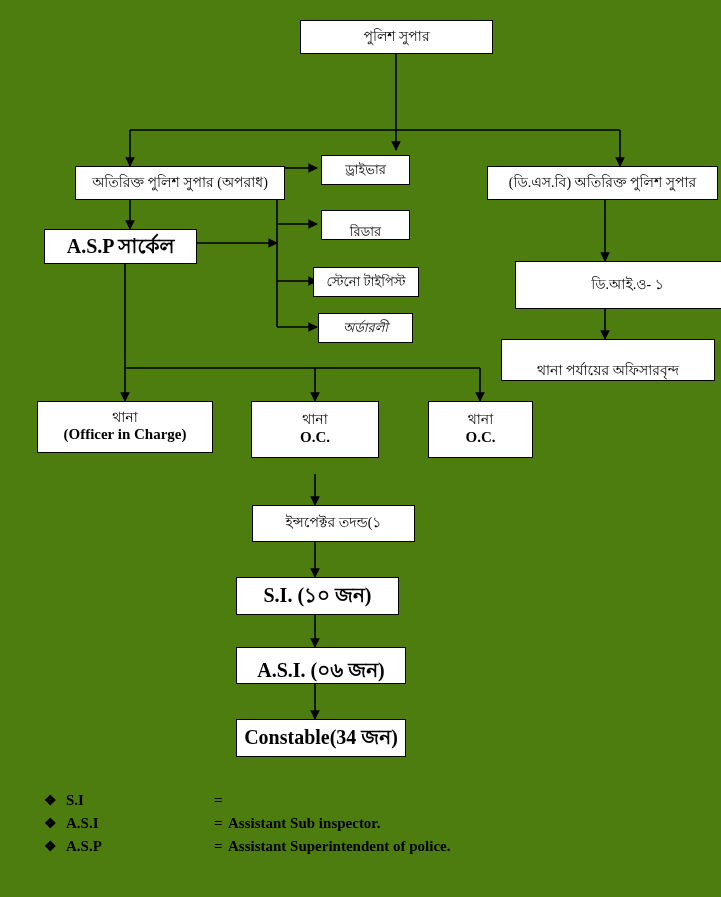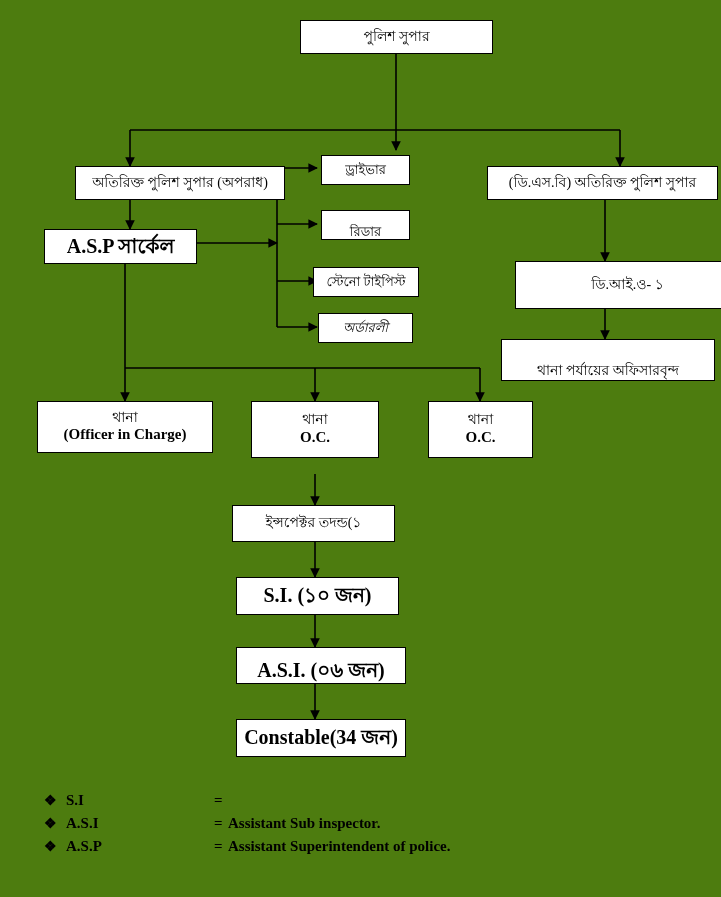--- a/index.html
+++ b/index.html
@@ -182,21 +182,21 @@
   <div class="node" style="left:251px; top:401px; width:128px; height:57px;">
     <span class="ln bn">থানা</span>
     <span class="ln en">O.C.</span>
   </div>
 
   <div class="node" style="left:428px; top:401px; width:105px; height:57px;">
     <span class="ln bn">থানা</span>
     <span class="ln en">O.C.</span>
   </div>
 
-  <div class="node" style="left:232px; top:505px; width:163px; height:37px;">
+  <div class="node" style="left:252px; top:505px; width:163px; height:37px;">
     <span class="ln bn">ইন্সপেক্টর তদন্ড(১</span>
   </div>
 
   <div class="node" style="left:236px; top:577px; width:163px; height:38px;">
     <span class="ln mix">S.I. (১০ জন)</span>
   </div>
 
   <div class="node" style="left:236px; top:647px; width:170px; height:37px;justify-content:flex-end;">
     <span class="ln mix">A.S.I. (০৬ জন)</span>
   </div>

